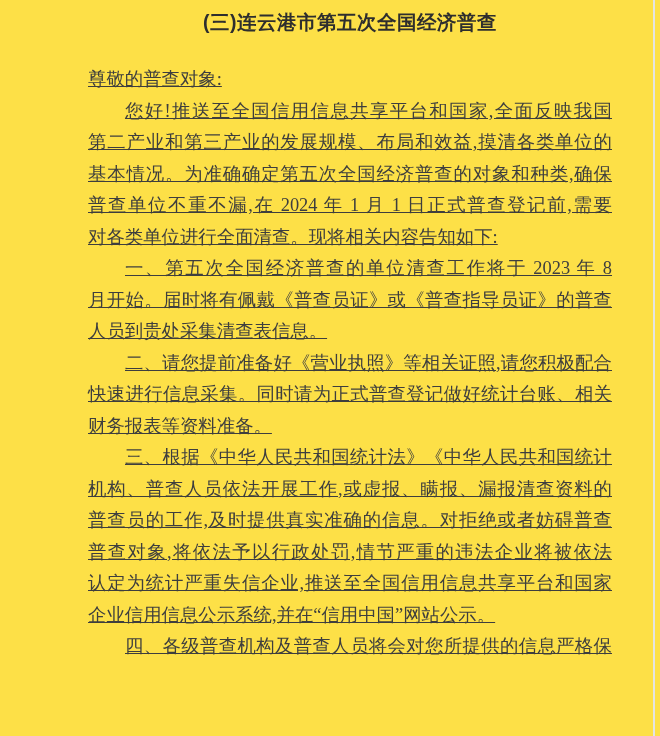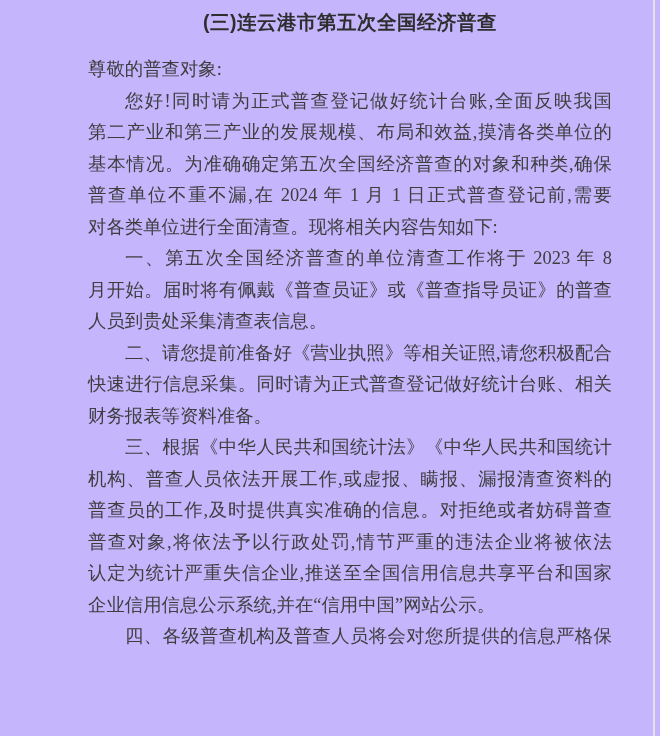--- a/index.html
+++ b/index.html
@@ -2,21 +2,21 @@
 <html lang="zh"><head>
 <meta charset="utf-8">
 <style>
   html, body { margin: 0; padding: 0; }
   body { background: #fcfcfa; }
 
   .page {
     position: relative;
     width: 660px;
     height: 736px;
-    background: #c4b5fd;
+    background: #fde047;
     overflow: hidden;
   }
 
   
   .edge-line {
     position: absolute;
     top: 0;
     bottom: 0;
     right: 5px;
     width: 2px;
@@ -35,25 +35,26 @@
     font-family: "Liberation Sans", "DejaVu Sans", sans-serif;
     font-weight: 700;
     font-size: 19.5px;
     line-height: 27px;
     text-align: center;
     color: #2e2e2e;
     letter-spacing: 0.5px;
   }
 
   .body-block {
-    margin-top: 18px;
+    margin-top: 28px;
     font-family: "Liberation Serif", "DejaVu Serif", serif;
     font-size: 18.4px;
     line-height: 31.5px;
     color: #3e3e3e;
+    text-decoration: underline;
   }
 
   .ln { min-height: 31.5px; }
 
   
   .ind { padding-left: 37px; }
 
   
   .jfy {
     text-align: justify;
@@ -67,21 +68,21 @@
 
   <div class="doc">
 
     <div class="title-block">
       <div class="ttl">(三)连云港市第五次全国经济普查</div>
     </div>
 
     <div class="body-block">
       <div class="ln">尊敬的普查对象:</div>
 
-      <div class="ln ind jfy">您好!同时请为正式普查登记做好统计台账,全面反映我国</div>
+      <div class="ln ind jfy">您好!推送至全国信用信息共享平台和国家,全面反映我国</div>
       <div class="ln jfy">第二产业和第三产业的发展规模、布局和效益,摸清各类单位的</div>
       <div class="ln jfy">基本情况。为准确确定第五次全国经济普查的对象和种类,确保</div>
       <div class="ln jfy">普查单位不重不漏,在 2024 年 1 月 1 日正式普查登记前,需要</div>
       <div class="ln">对各类单位进行全面清查。现将相关内容告知如下:</div>
 
       <div class="ln ind jfy">一、第五次全国经济普查的单位清查工作将于 2023 年 8</div>
       <div class="ln jfy">月开始。届时将有佩戴《普查员证》或《普查指导员证》的普查</div>
       <div class="ln">人员到贵处采集清查表信息。</div>
 
       <div class="ln ind jfy">二、请您提前准备好《营业执照》等相关证照,请您积极配合</div>

